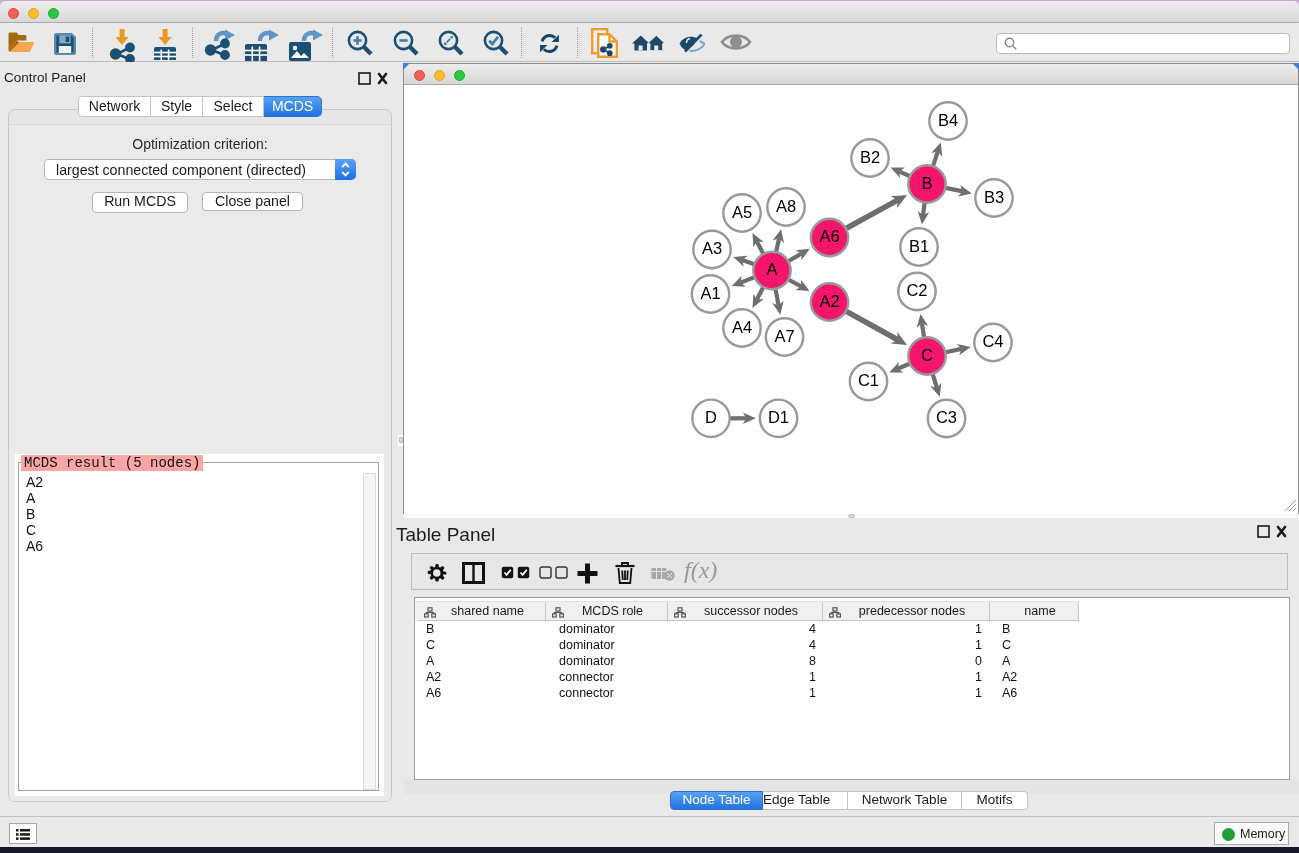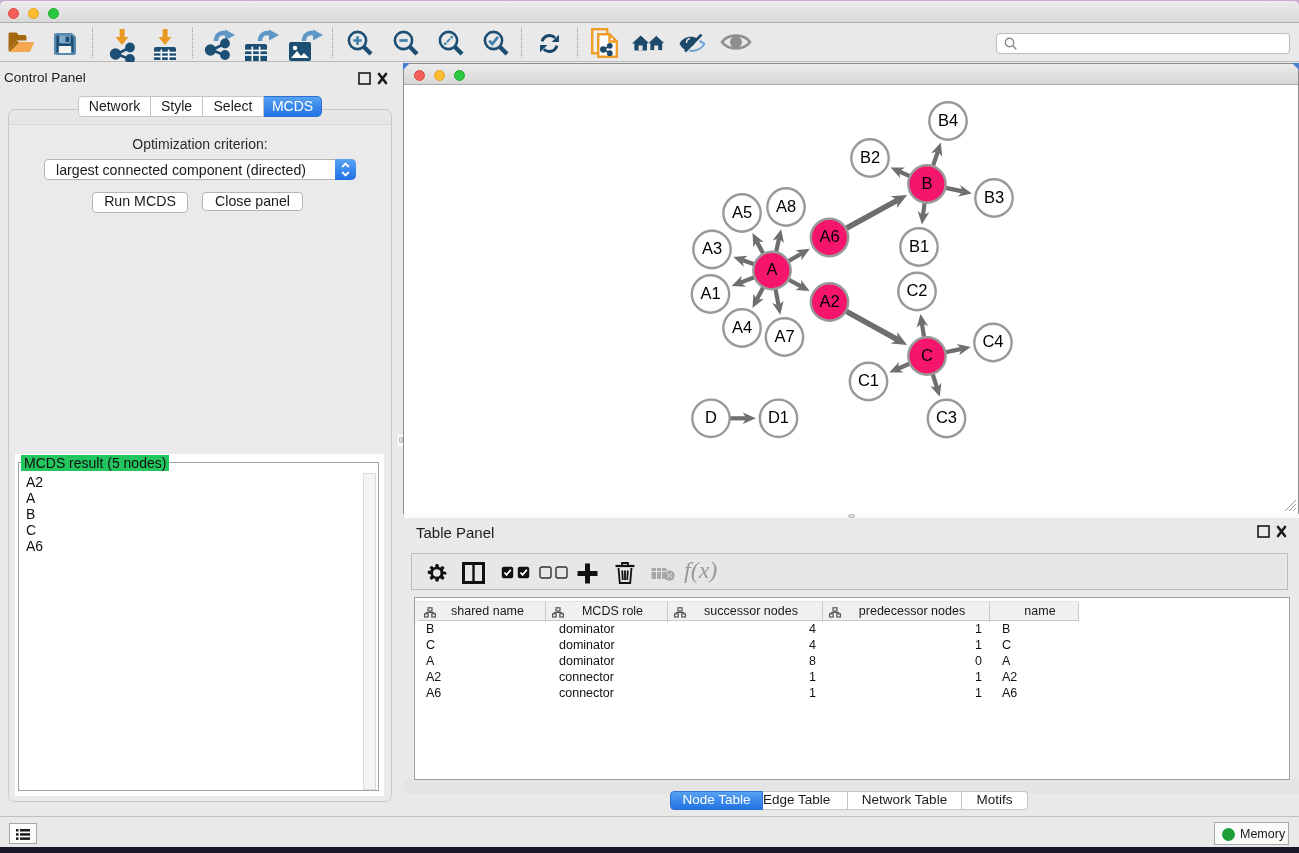--- a/index.html
+++ b/index.html
@@ -209,21 +209,21 @@
       <svg width="21" height="21" viewBox="0 0 21 21">
           <path d="M7.2 8 L10.5 4.7 L13.8 8" fill="none" stroke="#fff" stroke-width="1.9"></path>
           <path d="M7.2 13 L10.5 16.3 L13.8 13" fill="none" stroke="#fff" stroke-width="1.9"></path>
         </svg>
     </div>
   </div>
   <div style="position:absolute;left:83px;top:81px;width:96px;height:21px;background:#fff;border:1px solid #b5b5b5;border-radius:4px;text-align:center;font-size:14.2px;color:#1a1a1a;">Run MCDS</div>
   <div style="position:absolute;left:193px;top:81px;width:101px;height:19px;background:#fff;border:1px solid #b5b5b5;border-radius:4px;text-align:center;font-size:14.2px;color:#1a1a1a;">Close panel</div>
   <div style="position:absolute;left:6px;top:343px;width:369px;height:342px;background:#fff;"></div>
     <div style="position:absolute;left:8.5px;top:350.5px;width:361.5px;height:329.5px;border:1px solid #a2a2a2;"></div>
-    <div style="position:absolute;left:12px;top:344px;background:#22c55e;padding:0 3px;font-size:14px;color:#111;">MCDS result (5 nodes)</div>
+    <div style="position:absolute;left:12px;top:344px;background:#fca5a5;padding:0 3px;font-size:14px;color:#111;font-family:Liberation Mono, monospace;">MCDS result (5 nodes)</div>
     <div style="position:absolute;left:17px;top:362.5px;font-size:14px;color:#111;line-height:16.05px;">A2<br>A<br>B<br>C<br>A6</div>
     <div style="position:absolute;left:353.5px;top:362px;width:13px;height:317px;background:#f4f4f4;border:1px solid #dcdcdc;"></div>
 </div>
 
 <div class="abs" style="left:403px;top:63px;width:896px;height:451px;border:1px solid #8d8d8d;background:#fff;">
   <div style="position:absolute;left:0;top:0;width:894px;height:21px;background:linear-gradient(#ececec,#d7d7d7);border-bottom:1px solid #a9a9a9;">
     <div class="tl" style="left:10px;top:6px;background:#f35f57;border:1px solid #e04940;"></div>
     <div class="tl" style="left:30px;top:6px;background:#fdbd2e;border:1px solid #e0a121;"></div>
     <div class="tl" style="left:50px;top:6px;background:#29c840;border:1px solid #1ead31;"></div>
   </div>
@@ -315,21 +315,21 @@
     <path d="M12 1 L1 12 M12 5 L5 12 M12 9 L9 12" stroke="#9a9a9a" stroke-width="1"></path>
   </svg>
 </div>
 
 <svg class="abs" style="left:403px;top:63px" width="7" height="7" viewBox="0 0 7 7">
     <path d="M0 0 H7 L0 7 Z" fill="#4a7fd4"></path>
   </svg>
 <svg class="abs" style="left:1292px;top:63px" width="7" height="7" viewBox="0 0 7 7">
     <path d="M0 0 H7 V7 Z" fill="#4a7fd4"></path>
   </svg>
-<div class="abs" style="left:416px;top:524px;font-size:15px;color:#1d1d1d;">Table Panel</div>
+<div class="abs" style="left:396px;top:524px;font-size:19px;color:#1d1d1d;">Table Panel</div>
 <svg class="abs" style="left:1257px;top:525px" width="32" height="14" viewBox="0 0 32 14">
   <rect x="1" y="1" width="11" height="11" fill="none" stroke="#1a1a1a" stroke-width="1.6"></rect>
   <path d="M21 2 L28 11 M28 2 L21 11" stroke="#1a1a1a" stroke-width="2.6" stroke-linecap="round"></path>
 </svg>
 <div class="abs" style="left:411px;top:553px;width:877px;height:37px;background:#e7e7e7;border:1px solid #bdbdbd;">
   <svg style="position:absolute;left:13px;top:7px" width="24" height="24" viewBox="0 0 24 24">
       <path fill="#111" d="M12 8a4 4 0 1 0 0 8 4 4 0 0 0 0-8zm9.4 5.6l-2.2-.3a7 7 0 0 1-.6 1.5l1.4 1.8a1 1 0 0 1-.1 1.3l-1 1a1 1 0 0 1-1.3.1l-1.8-1.4a7 7 0 0 1-1.5.6l-.3 2.2a1 1 0 0 1-1 .9h-1.4a1 1 0 0 1-1-.9l-.3-2.2a7 7 0 0 1-1.5-.6l-1.8 1.4a1 1 0 0 1-1.3-.1l-1-1a1 1 0 0 1-.1-1.3l1.4-1.8a7 7 0 0 1-.6-1.5l-2.2-.3a1 1 0 0 1-.9-1v-1.4a1 1 0 0 1 .9-1l2.2-.3a7 7 0 0 1 .6-1.5L4.6 7.1a1 1 0 0 1 .1-1.3l1-1a1 1 0 0 1 1.3-.1l1.8 1.4a7 7 0 0 1 1.5-.6l.3-2.2a1 1 0 0 1 1-.9H13a1 1 0 0 1 1 .9l.3 2.2a7 7 0 0 1 1.5.6l1.8-1.4a1 1 0 0 1 1.3.1l1 1a1 1 0 0 1 .1 1.3l-1.4 1.8a7 7 0 0 1 .6 1.5l2.2.3a1 1 0 0 1 .9 1V13a1 1 0 0 1-.9 1z" transform="translate(0.6,0.8) scale(0.93)"></path>
     </svg>
 <svg style="position:absolute;left:50px;top:8px" width="23" height="22" viewBox="0 0 23 22">
       <rect x="1.5" y="1.5" width="20" height="19" fill="none" stroke="#111" stroke-width="3"></rect>

